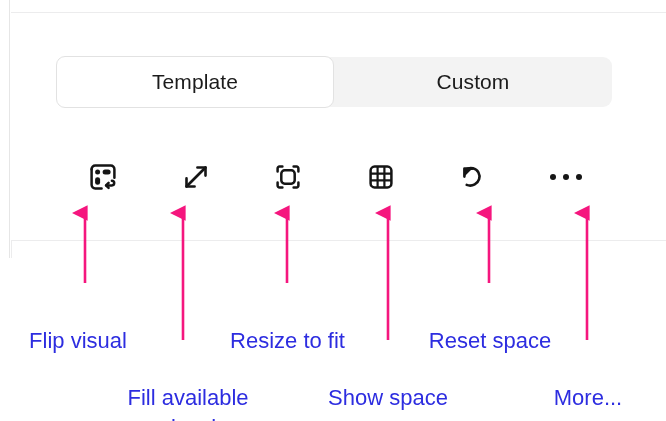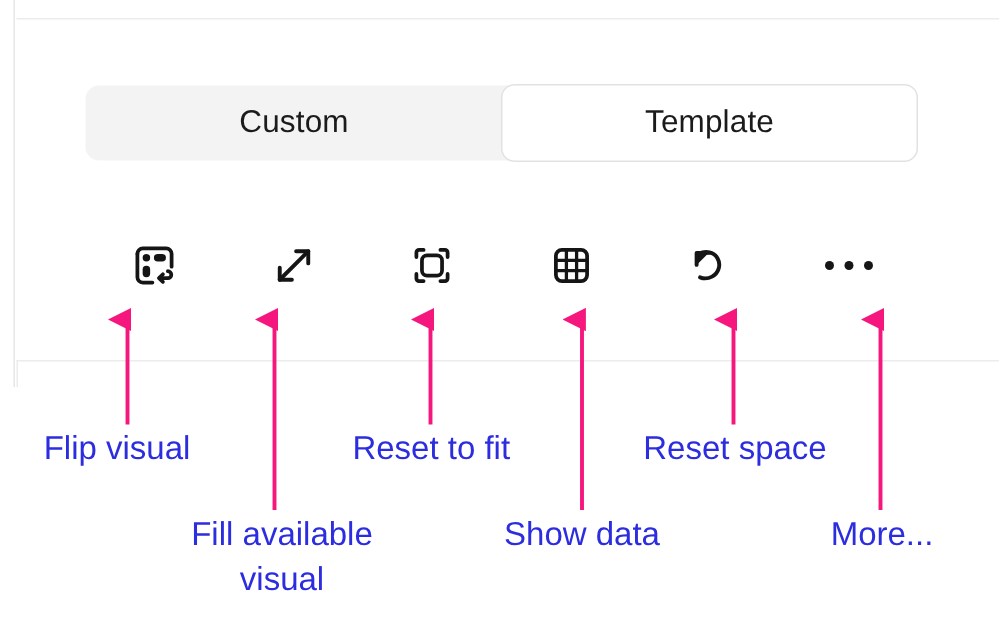--- a/index.html
+++ b/index.html
@@ -136,41 +136,42 @@
     height: 421px;
     pointer-events: none;
   }
   .anno-label {
     position: absolute;
     color: #2d2de0;
     font-size: 22px;
     line-height: 30px;
     white-space: pre-line;
     text-align: center;
+    margin-top: 42px;
   }
   .anno-l1 { left: 8px;   top: 284px; width: 140px; }
   .anno-l2 { left: 93px;  top: 341px; width: 190px; }
   .anno-l3 { left: 200px; top: 284px; width: 175px; }
   .anno-l4 { left: 308px; top: 341px; width: 160px; }
   .anno-l5 { left: 405px; top: 284px; width: 170px; }
   .anno-l6 { left: 528px; top: 341px; width: 120px; }
 </style>
 </head>
 <body>
 
 <div class="app-rail"></div>
 
 <div class="panel"></div>
 <div class="panel-top-divider"></div>
 <div class="panel-bottom-divider"></div>
 <div class="panel-edge-cap"></div>
 
 <div class="segmented">
+  <div class="segment is-selected">Template</div>
   <div class="segment">Custom</div>
-  <div class="segment is-selected">Template</div>
 </div>
 
 <div class="icon-row">
 
   <div class="icon-btn">
     <span>
       <svg width="34" height="34" viewBox="0 0 34 34">
         <path d="M5.6 9.2a3.6 3.6 0 0 1 3.6-3.6h15.6a3.6 3.6 0 0 1 3.6 3.6v8.6" fill="none" stroke="#151515" stroke-width="2.5" stroke-linecap="round"></path>
         <path d="M5.6 9.2v15.6a3.6 3.6 0 0 0 3.6 3.6h6.4" fill="none" stroke="#151515" stroke-width="2.5" stroke-linecap="round"></path>
         <circle cx="11.6" cy="11.9" r="2.5" fill="#151515"></circle>
@@ -242,16 +243,16 @@
   <line x1="183" y1="340" x2="183" y2="213" stroke="#f5167e" stroke-width="2.6" marker-end="url(#arrowhead)"></line>
   <line x1="287" y1="283" x2="287" y2="213" stroke="#f5167e" stroke-width="2.6" marker-end="url(#arrowhead)"></line>
   <line x1="388" y1="340" x2="388" y2="213" stroke="#f5167e" stroke-width="2.6" marker-end="url(#arrowhead)"></line>
   <line x1="489" y1="283" x2="489" y2="213" stroke="#f5167e" stroke-width="2.6" marker-end="url(#arrowhead)"></line>
   <line x1="587" y1="340" x2="587" y2="213" stroke="#f5167e" stroke-width="2.6" marker-end="url(#arrowhead)"></line>
 </svg>
 
 <div class="anno-label anno-l1">Flip visual</div>
 <div class="anno-label anno-l2">Fill available
 visual</div>
-<div class="anno-label anno-l3">Reset to fit</div>
-<div class="anno-label anno-l4">Show data</div>
+<div class="anno-label anno-l3">Resize to fit</div>
+<div class="anno-label anno-l4">Show space</div>
 <div class="anno-label anno-l5">Reset space</div>
 <div class="anno-label anno-l6">More...</div>
 
 </body></html>

